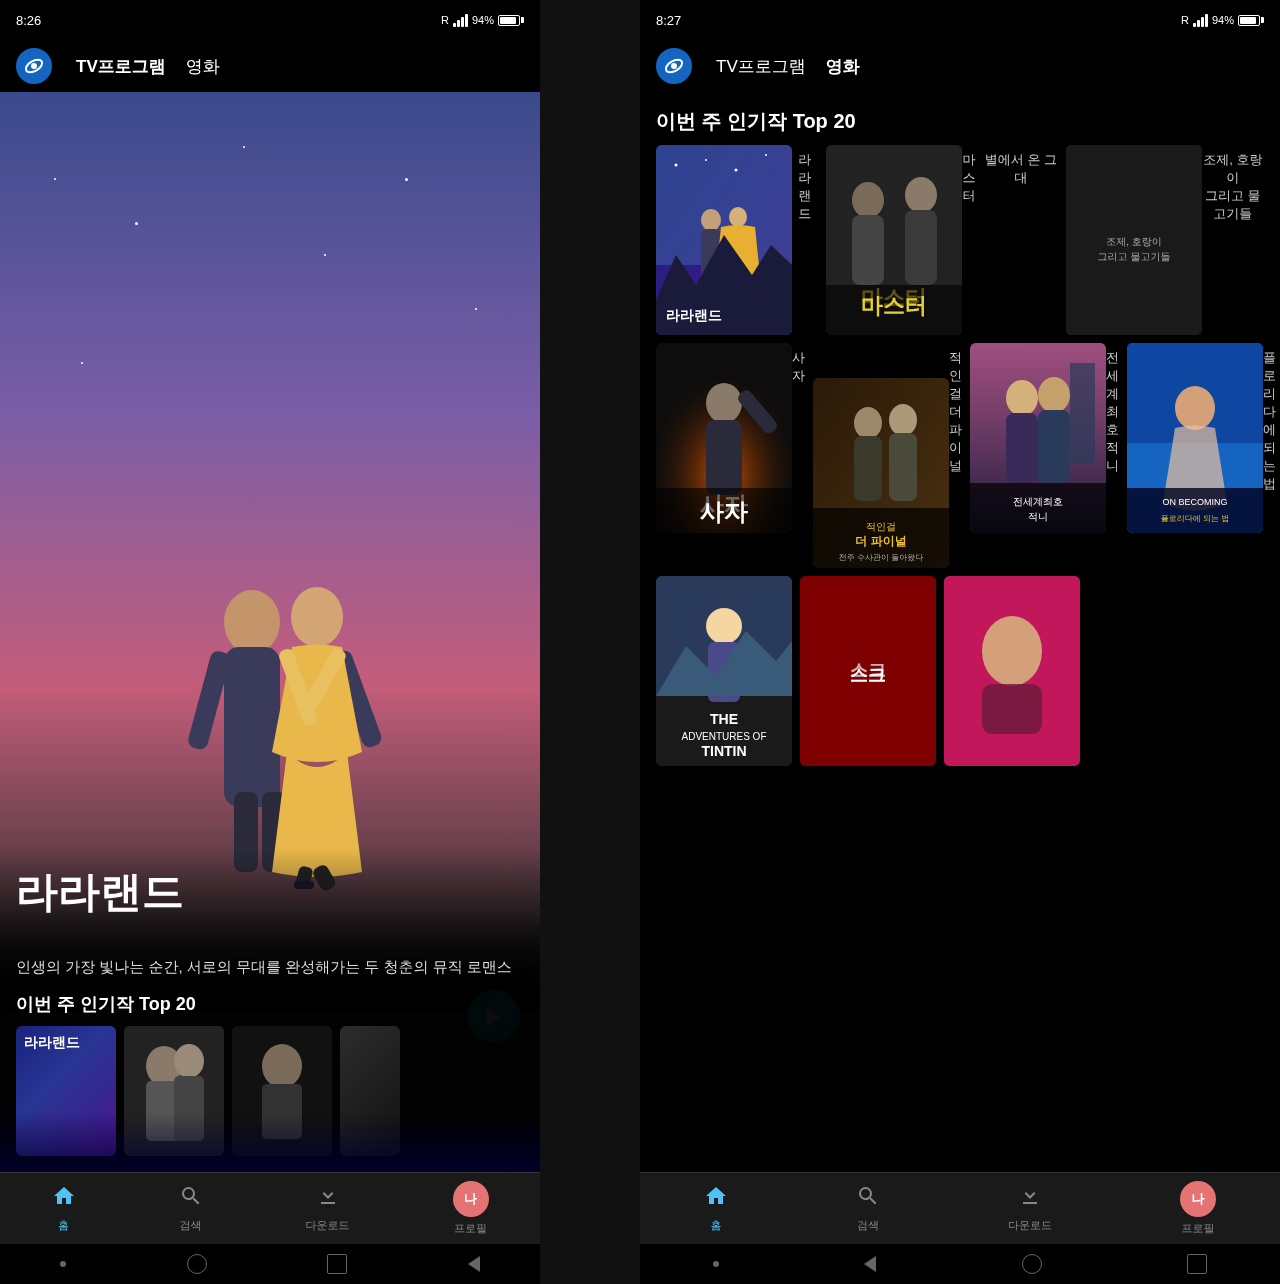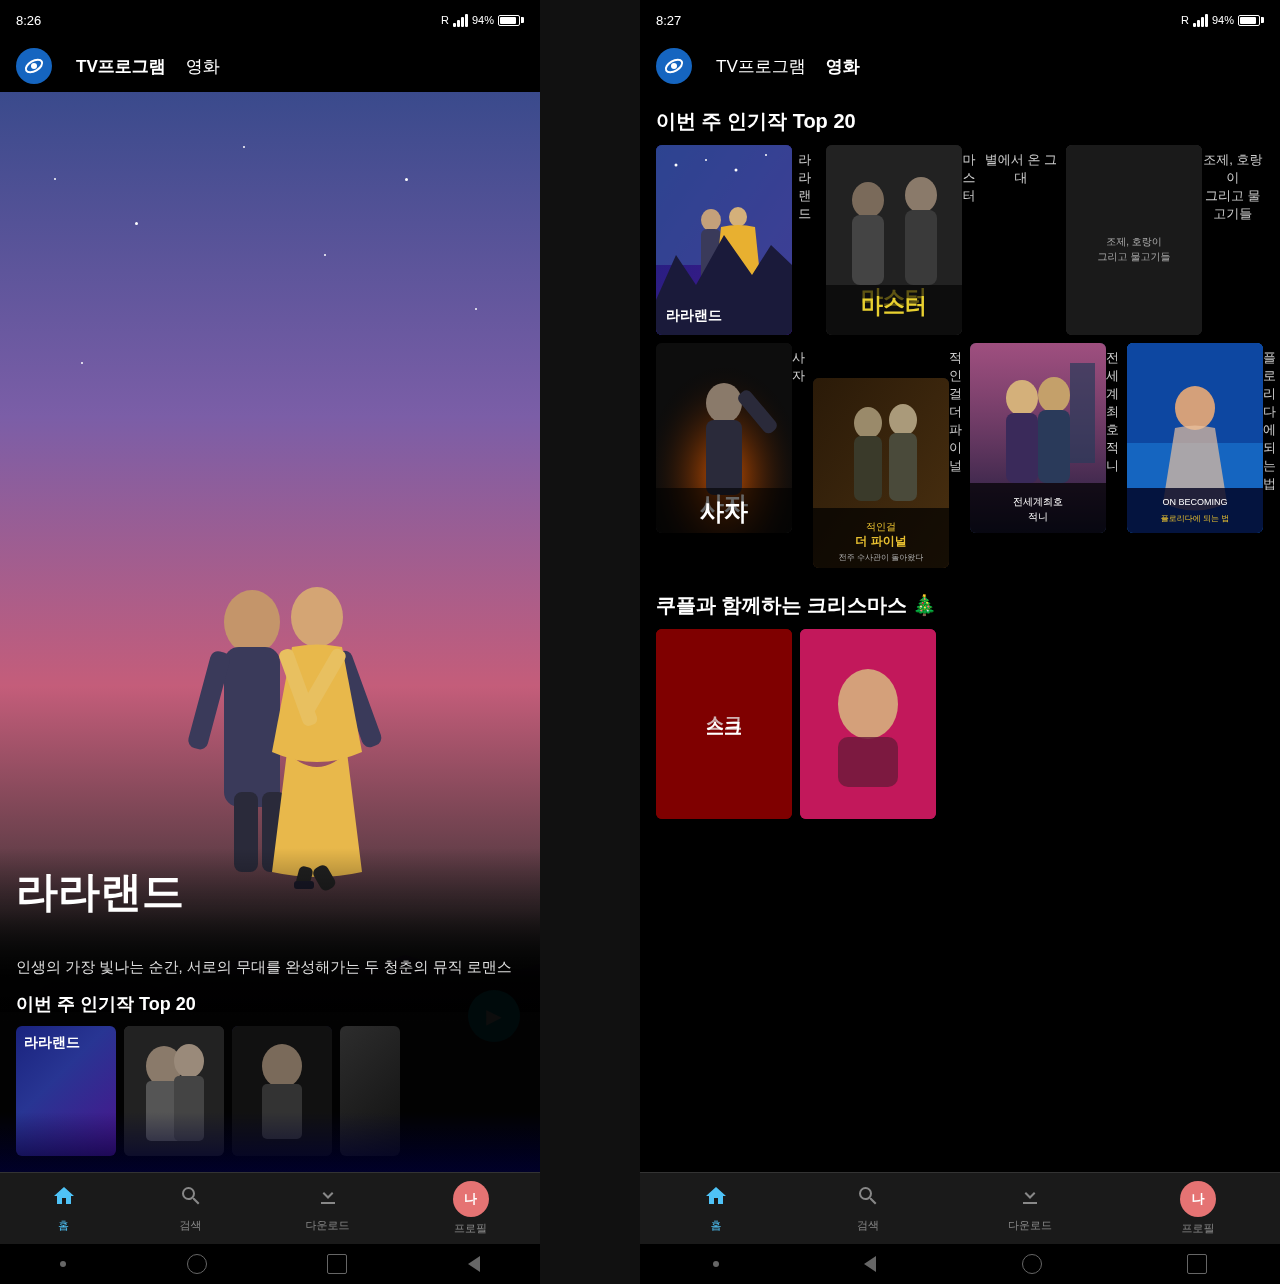--- a/index.html
+++ b/index.html
@@ -734,26 +734,42 @@
               <text x="68" y="162" fill="#fff" font-size="9" font-family="sans-serif" text-anchor="middle">ON BECOMING</text>
               <text x="68" y="178" fill="#e8c030" font-size="8" font-family="sans-serif" text-anchor="middle">플로리다에 되는 법</text>
             </svg>
           </div>
           <div class="movie-card-label" style="color:#ccc;font-size:13px;margin-top:6px;text-align:center;max-width:136px;">플로리다에<br>되는 법</div>
         </div>
       </div>
     </div>
 
     <div class="section-block">
-      <div class="section-header">
-        <span>쿠플과 함께하는 크리스마스 🎄</span>
-      </div>
       <div class="movie-row">
 
 
+        <div class="movie-col">
+          <div class="movie-card movie-card-sm mc-tintin">
+            <svg width="136" height="190" viewBox="0 0 136 190">
+              <rect width="136" height="190" fill="#1a1a1a"></rect>
+
+              <rect x="0" y="0" width="136" height="120" fill="#2a3a5a"></rect>
+              <rect x="0" y="120" width="136" height="70" fill="#1a1a1a"></rect>
+
+              <circle cx="68" cy="50" r="18" fill="#f5d5a0"></circle>
+              <rect x="52" y="66" width="32" height="60" rx="6" fill="#4a4a8a"></rect>
+
+              <path d="M0 120 L30 70 L60 100 L90 55 L120 85 L136 65 L136 120 Z" fill="#3a5a7a"></path>
+
+              <text x="68" y="148" fill="#fff" font-size="14" font-weight="bold" font-family="sans-serif" text-anchor="middle">THE</text>
+              <text x="68" y="164" fill="#fff" font-size="10" font-family="sans-serif" text-anchor="middle">ADVENTURES OF</text>
+              <text x="68" y="180" fill="#fff" font-size="14" font-weight="bold" font-family="sans-serif" text-anchor="middle">TINTIN</text>
+            </svg>
+          </div>
+        </div>
 
         <div class="movie-col">
           <div class="movie-card movie-card-sm mc-shrek">
             <svg width="136" height="190" viewBox="0 0 136 190">
               <rect width="136" height="190" fill="#8B0000"></rect>
 
               <text x="68" y="100" fill="#fff" font-size="18" font-weight="bold" font-family="sans-serif" text-anchor="middle">스크</text>
               <rect x="0" y="0" width="136" height="190" fill="rgba(100,0,0,0.3)"></rect>
               <text x="68" y="105" fill="#fff" font-size="18" font-weight="bold" font-family="sans-serif" text-anchor="middle">스크</text>
             </svg>

